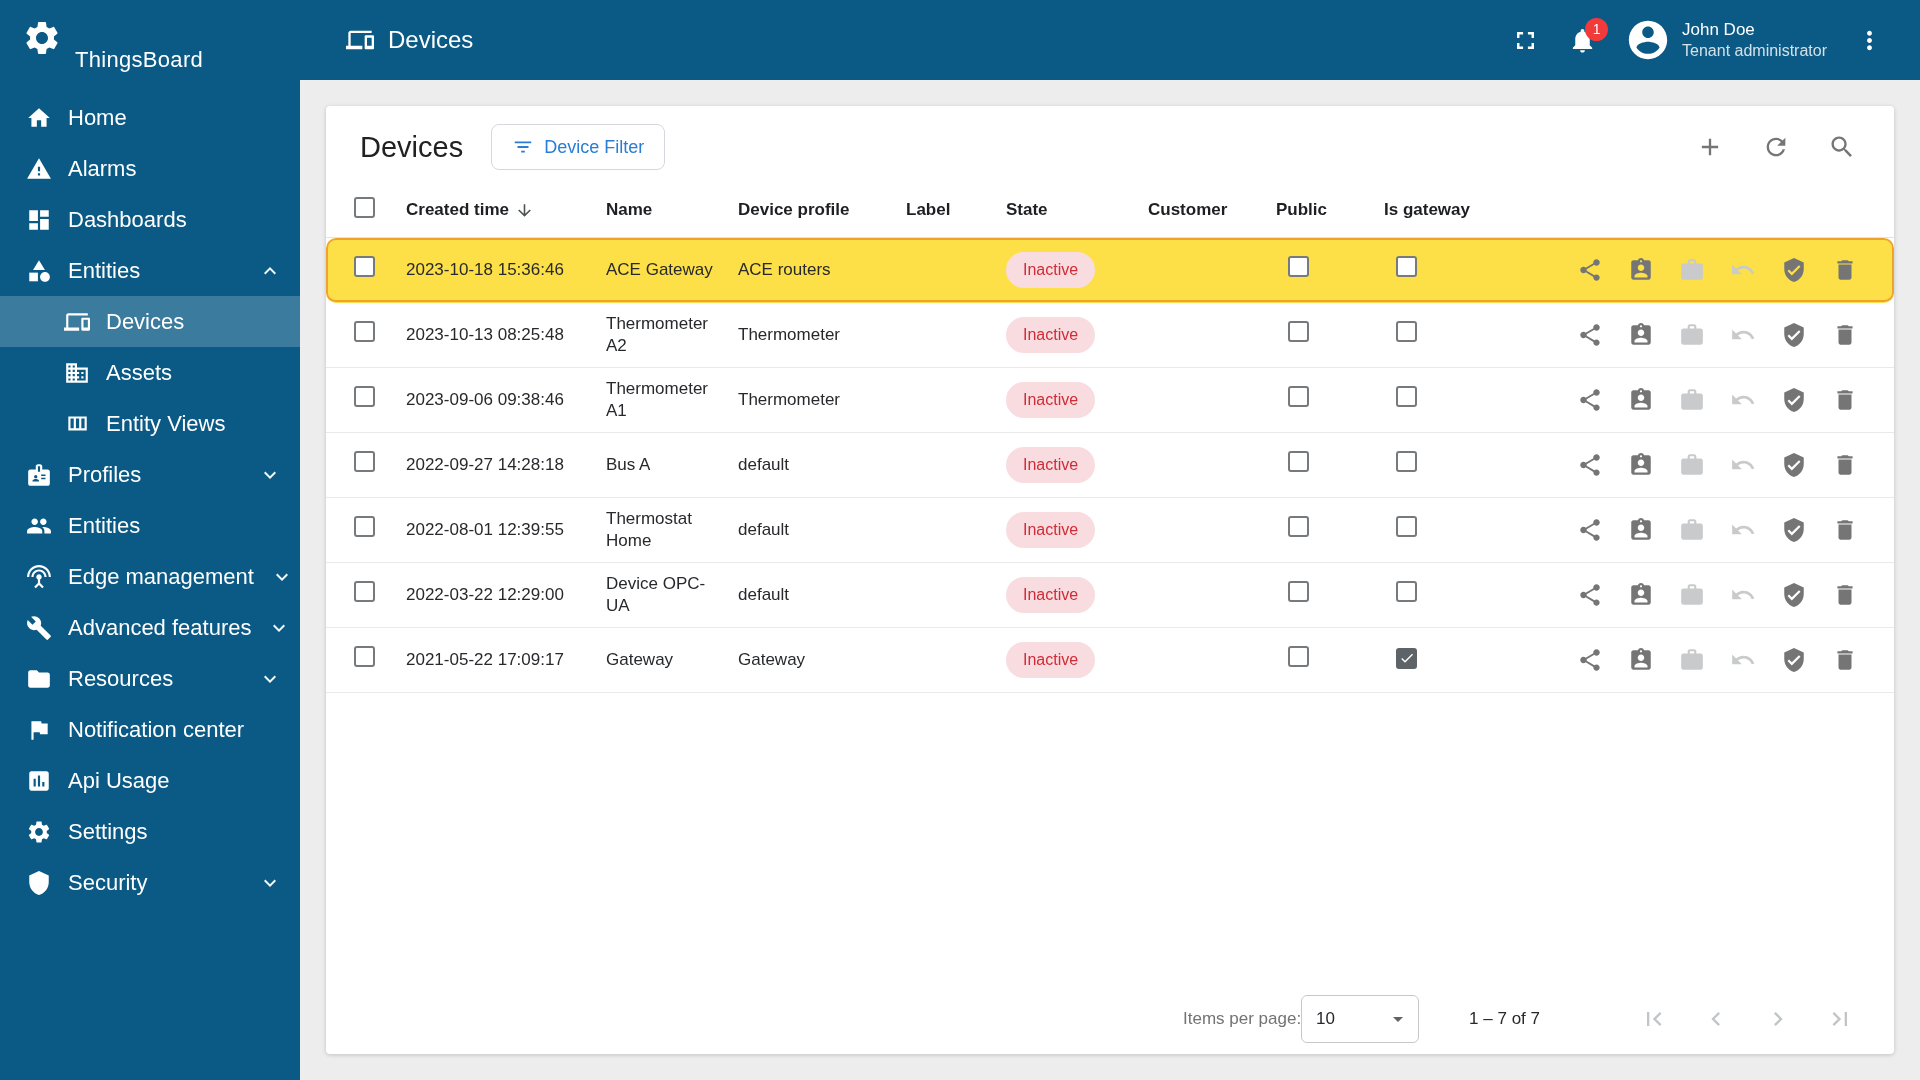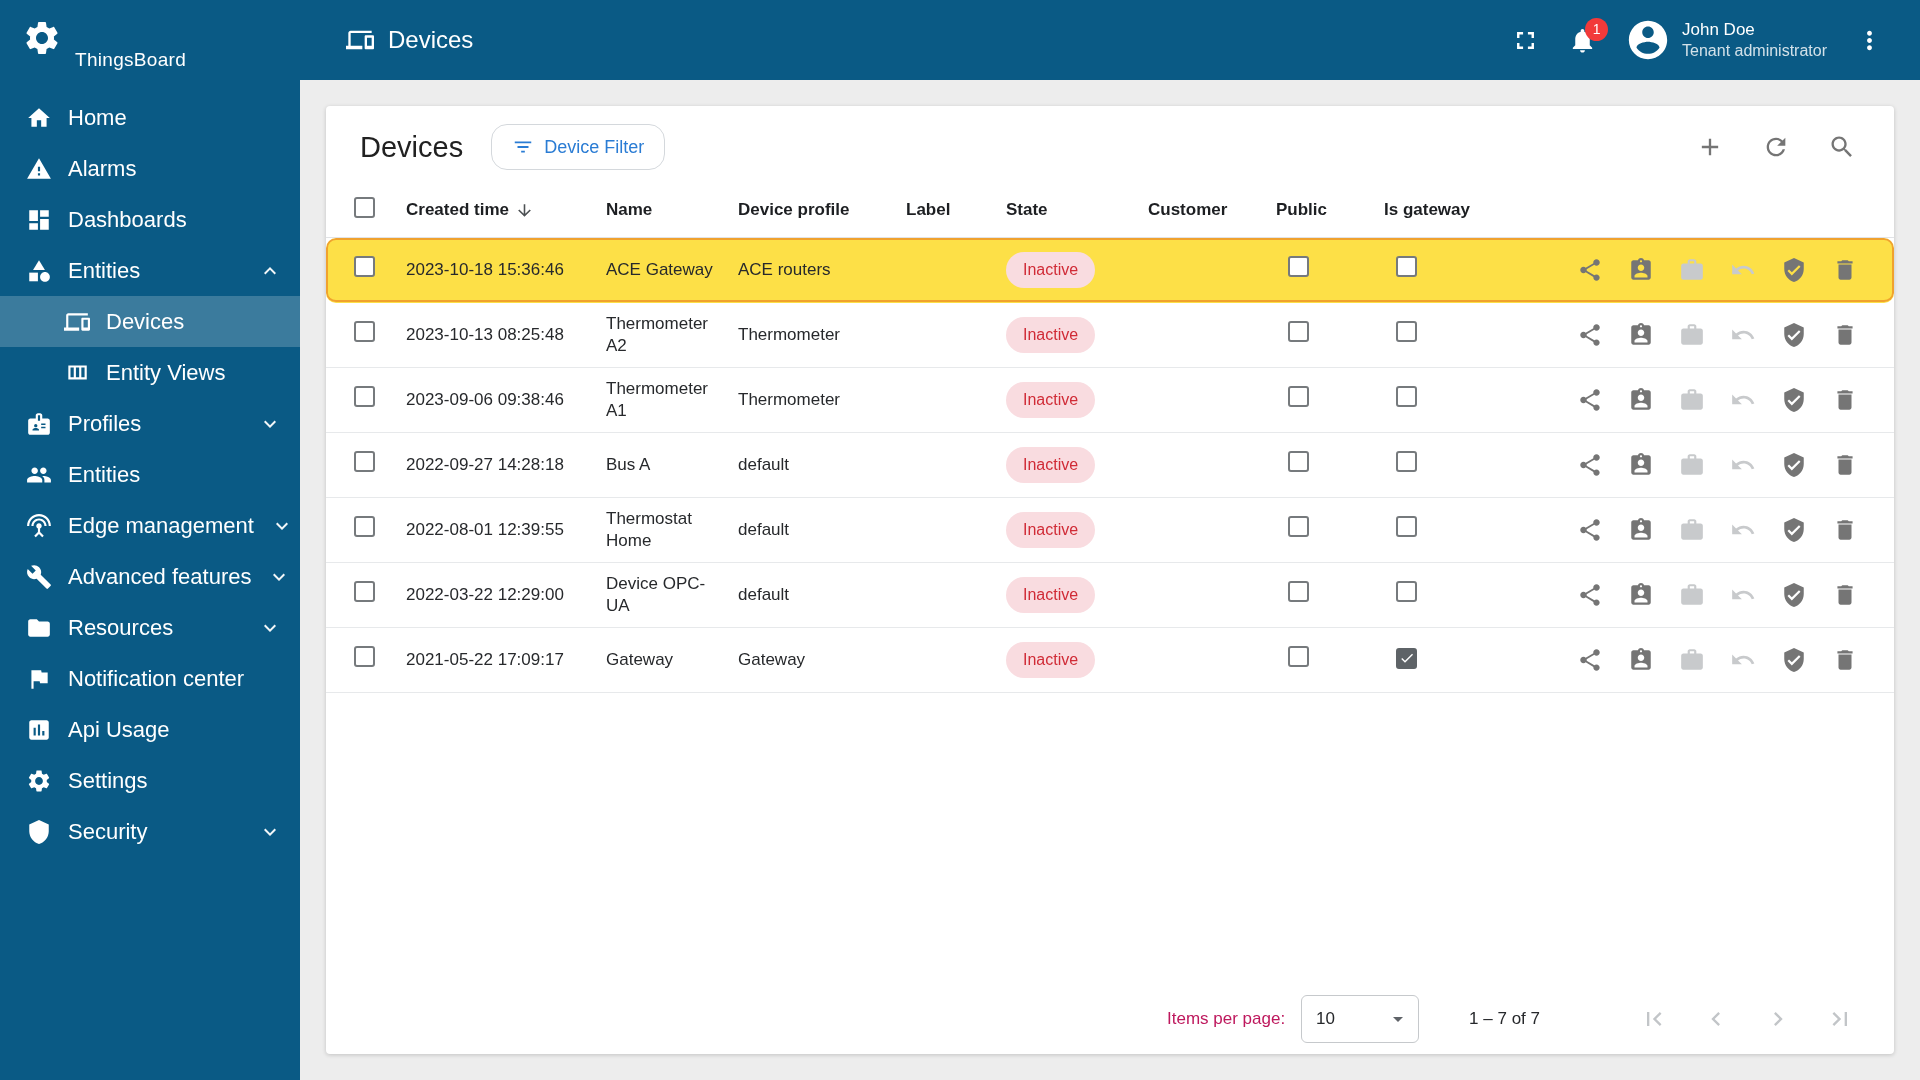--- a/index.html
+++ b/index.html
@@ -4,21 +4,21 @@
 <style>
   * { box-sizing: border-box; margin: 0; padding: 0; }
   html, body { width: 1920px; height: 1080px; }
   body { font-family: "Liberation Sans", "DejaVu Sans", sans-serif; background: #ededed; overflow: hidden; }
   .app { display: flex; width: 1920px; height: 1080px; }
 
   
   .sidebar { width: 300px; flex: 0 0 300px; background: #0a5a85; color: #fff; display: flex; flex-direction: column; overflow: hidden; }
   .logo { height: 80px; display: flex; align-items: center; gap: 13px; padding: 0 22px; flex-shrink: 0; }
   .logo-icon svg { width: 40px; height: 40px; }
-  .logo-text { font-size: 19px; font-weight: 500; letter-spacing: .3px; margin-top: 40px; }
+  .logo-text { font-size: 22px; font-weight: 500; letter-spacing: .3px; margin-top: 40px; }
   .side-nav { padding-top: 12px; }
   .side-item { height: 51px; display: flex; align-items: center; gap: 16px; padding: 0 18px 0 26px; font-size: 22px; cursor: pointer; white-space: nowrap; }
   .side-item.child { padding-left: 64px; }
   .side-item.selected { background: rgba(255,255,255,.2); }
   .s-icon svg { width: 26px; height: 26px; display: block; }
   .chev { margin-left: auto; opacity: .95; }
   .chev svg { width: 24px; height: 24px; display: block; }
 
   
   .main-col { flex: 1; display: flex; flex-direction: column; min-width: 0; }
@@ -34,21 +34,21 @@
   .avatar svg { width: 46px; height: 46px; display: block; }
   .user-block { display: flex; flex-direction: column; line-height: 1.25; }
   .user-name { font-size: 17px; }
   .user-role { font-size: 16px; opacity: .82; }
 
   
   .content { flex: 1; padding: 26px; min-height: 0; }
   .card { background: #fff; height: 100%; border-radius: 4px; box-shadow: 0 1px 4px rgba(0,0,0,.18); display: flex; flex-direction: column; overflow: hidden; }
   .card-head { display: flex; align-items: center; gap: 28px; padding: 18px 38px 14px 34px; }
   .card-title { font-size: 29px; font-weight: 500; color: #212121; }
-  .filter-btn { display: flex; align-items: center; gap: 10px; height: 46px; padding: 0 20px; border: 1px solid #d4d8dc; border-radius: 16px; background: #fff; color: #2a7cd4; font-size: 18px; font-weight: 500; font-family: inherit; cursor: pointer; }
+  .filter-btn { display: flex; align-items: center; gap: 10px; height: 46px; padding: 0 20px; border: 1px solid #d4d8dc; border-radius: 8px; background: #fff; color: #2a7cd4; font-size: 18px; font-weight: 500; font-family: inherit; cursor: pointer; }
   .fb-icon svg { width: 22px; height: 22px; display: block; }
   .card-tools { margin-left: auto; display: flex; align-items: center; gap: 38px; color: #757575; }
   .tool { display: inline-flex; cursor: pointer; }
   .tool svg { width: 28px; height: 28px; display: block; }
 
   
   .thead, .trow { display: grid; grid-template-columns: 56px 200px 132px 168px 100px 142px 128px 108px 128px 1fr; align-items: center; padding: 0 24px; }
   .thead { height: 54px; border-bottom: 1px solid #e1e3e6; color: #1d1f22; font-weight: 700; font-size: 17px; }
   .th { display: flex; align-items: center; gap: 6px; cursor: pointer; }
   .sort-icon { display: inline-flex; color: #4d5154; }
@@ -62,21 +62,21 @@
   .checkbox.checked { background: #5e6367; border-color: #5e6367; }
   .checkbox svg { width: 16px; height: 16px; }
   .state-badge { display: inline-block; background: #f9dce0; color: #d02b36; font-size: 16px; padding: 8px 17px; border-radius: 18px; }
   .cell.actions { display: flex; justify-content: flex-end; align-items: center; gap: 25px; padding-right: 12px; }
   .act { display: inline-flex; color: #757575; cursor: pointer; }
   .act.dis { color: #c8cacc; }
   .act svg { width: 26px; height: 26px; display: block; }
 
   
   .paginator { margin-top: auto; height: 70px; display: flex; align-items: center; justify-content: flex-end; padding: 0 40px; font-size: 17px; color: #26282b; flex-shrink: 0; }
-  .pp-label { color: #be185d; margin-right: 16px; }
+  .pp-label { color: #737373; margin-right: 0; }
   .pp-select { display: flex; align-items: center; justify-content: space-between; width: 118px; height: 48px; border: 1px solid #c6c9cc; border-radius: 6px; padding: 0 8px 0 14px; cursor: pointer; margin-right: 50px; color: #26282b; }
   .caret { display: inline-flex; color: #5f6368; }
   .caret svg { width: 24px; height: 24px; }
   .pp-range { margin-right: 66px; }
   .pnav { display: inline-flex; color: #c2c5c8; margin-left: 34px; cursor: pointer; }
   .pnav svg { width: 28px; height: 28px; }
 </style>
 </head>
 <body>
 
@@ -129,20 +129,28 @@
             </svg>
           </span>
         </div>
         <div class="side-item child selected">
           <span class="s-icon">
             <svg viewBox="0 0 24 24" fill="currentColor">
               <path d="M4 6h18V4H4c-1.1 0-2 .9-2 2v11H0v3h14v-3H4V6zm19 2h-6c-.55 0-1 .45-1 1v10c0 .55.45 1 1 1h6c.55 0 1-.45 1-1V9c0-.55-.45-1-1-1zm-1 9h-4v-7h4v7z"></path>
             </svg>
           </span>
           <span class="s-label">Devices</span>
+        </div>
+        <div class="side-item child">
+          <span class="s-icon">
+            <svg viewBox="0 0 24 24" fill="currentColor">
+              <path d="M12 7V3H2v18h20V7H12zM6 19H4v-2h2v2zm0-4H4v-2h2v2zm0-4H4V9h2v2zm0-4H4V5h2v2zm4 12H8v-2h2v2zm0-4H8v-2h2v2zm0-4H8V9h2v2zm0-4H8V5h2v2zm10 12h-8v-2h2v-2h-2v-2h2v-2h-2V9h8v10zm-2-8h-2v2h2v-2zm0 4h-2v2h2v-2z"></path>
+            </svg>
+          </span>
+          <span class="s-label">Assets</span>
         </div>
         <div class="side-item child">
           <span class="s-icon">
             <svg viewBox="0 0 24 24" fill="currentColor">
               <path d="M4 5v13h17V5H4zm5 11H6V7h3v9zm5 0h-3V7h3v9zm5 0h-3V7h3v9z"></path>
             </svg>
           </span>
           <span class="s-label">Entity Views</span>
         </div>
         <div class="side-item">

